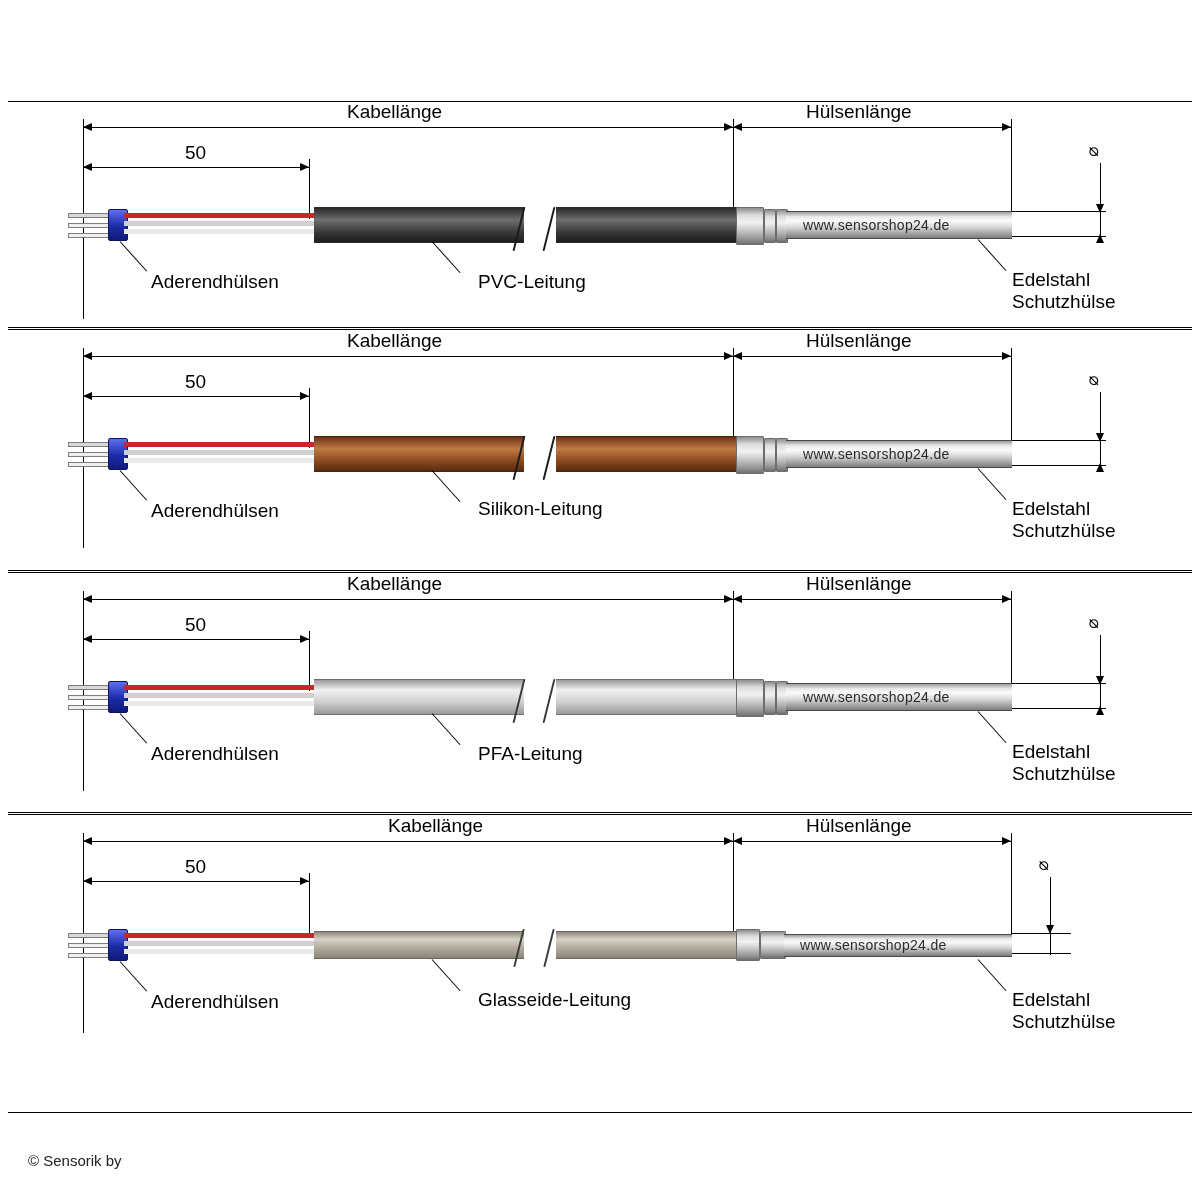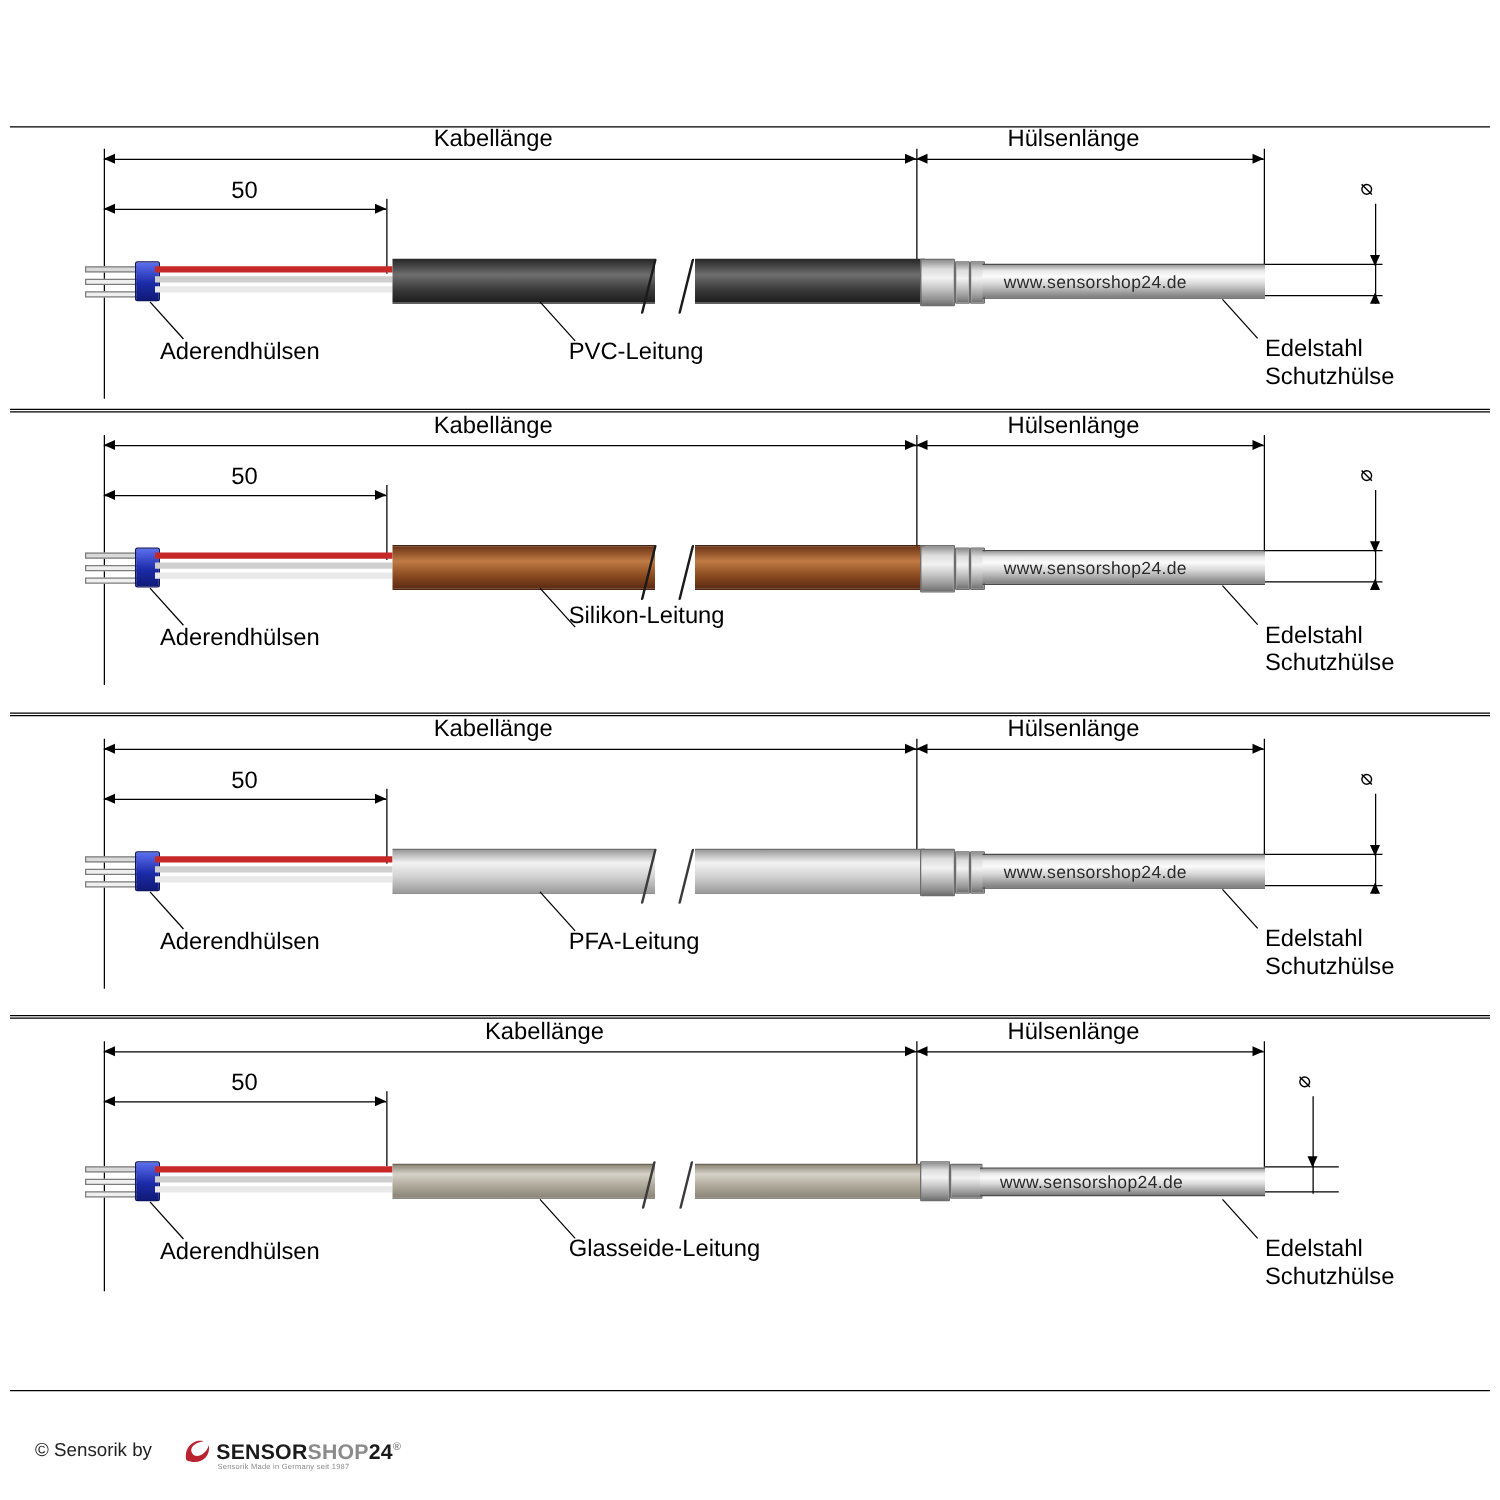--- a/index.html
+++ b/index.html
@@ -27,21 +27,21 @@
   .cable{position:absolute;border-top:1px solid #2b2b2b;border-bottom:1px solid #2b2b2b;}
   .sleeve{position:absolute;border-top:1px solid #4a4a4a;border-bottom:1px solid #4a4a4a;
           background:linear-gradient(to bottom,#9a9a9a 0%,#e9e9e9 18%,#fbfbfb 35%,#d8d8d8 58%,#9d9d9d 85%,#7d7d7d 100%);}
   .band{position:absolute;background:linear-gradient(to bottom,#8e8e8e 0%,#dcdcdc 20%,#f2f2f2 40%,#c8c8c8 62%,#909090 88%,#6f6f6f 100%);
         border:1px solid #6d6d6d;border-radius:1px;}
   .sleevetext{position:absolute;font-size:14px;color:#2a2a2a;letter-spacing:.3px;white-space:nowrap;}
   .break{position:absolute;}
   .brk{position:absolute;width:2px;background:#1b1b1b;border-radius:1px;}
 
   .lead{position:absolute;height:1px;background:#000;transform-origin:left center;}
-  .calltext{position:absolute;font-size:19px;white-space:nowrap;}
+  .calltext{position:absolute;font-size:19px;white-space:nowrap;margin-left:23px;}
   .calltext2{position:absolute;font-size:19px;white-space:nowrap;line-height:22px;}
 
   .diam{position:absolute;font-size:17px;}
 
   .footer{position:absolute;font-size:15px;color:#222;}
   .logo{position:absolute;}
   .logo .name{font-family:"Liberation Sans",sans-serif;font-weight:bold;font-size:17px;color:#1a1a1a;letter-spacing:.2px;}
   .logo .name i{color:#8a8a8a;font-style:normal;font-weight:bold;}
   .logo .tag{font-size:6px;color:#8a8a8a;letter-spacing:.2px;}
 </style>
@@ -172,21 +172,21 @@
     <div class="band" style="left:736px;top:106px;width:26px;height:36px;"></div>
     <div class="band" style="left:764px;top:108px;width:10px;height:32px;"></div>
     <div class="band" style="left:776px;top:108px;width:10px;height:32px;"></div>
     <div class="sleeve" style="left:786px;top:110px;width:226px;height:26px;"></div>
     <div class="sleevetext" style="left:803px;top:116px;">www.sensorshop24.de</div>
 
     <div class="lead" style="left:120px;top:140px;width:40px;transform:rotate(48deg);"></div>
     <div class="calltext" style="left:128px;top:170px;">Aderendhülsen</div>
 
     <div class="lead" style="left:432px;top:140px;width:42px;transform:rotate(48deg);"></div>
-    <div class="calltext" style="left:455px;top:152px;">Silikon-Leitung</div>
+    <div class="calltext" style="left:455px;top:168px;">Silikon-Leitung</div>
 
     <div class="lead" style="left:978px;top:138px;width:42px;transform:rotate(48deg);"></div>
     <div class="calltext2" style="left:1012px;top:168px;">Edelstahl</div>
     <div class="calltext2" style="left:1012px;top:190px;">Schutzhülse</div>
   </div>
 
   <div class="panel" style="top:573px;">
     <div class="extline" style="left:83px;top:18px;height:200px;"></div>
     <div class="extline" style="left:733px;top:18px;height:118px;"></div>
     <div class="extline" style="left:1011px;top:18px;height:100px;"></div>
@@ -305,23 +305,14 @@
     <div class="lead" style="left:432px;top:144px;width:42px;transform:rotate(48deg);"></div>
     <div class="calltext" style="left:455px;top:174px;">Glasseide-Leitung</div>
 
     <div class="lead" style="left:978px;top:144px;width:42px;transform:rotate(48deg);"></div>
     <div class="calltext2" style="left:1012px;top:174px;">Edelstahl</div>
     <div class="calltext2" style="left:1012px;top:196px;">Schutzhülse</div>
   </div>
 
   <div class="footer" style="left:28px;top:1152px;">© Sensorik by</div>
 
-  <div class="logo" style="left:145px;top:1146px;width:230px;height:34px;">
-    <svg width="26" height="26" style="position:absolute;left:0;top:2px;">
-      <path d="M4 20 C 2 10, 10 3, 18 5 C 10 6, 6 11, 9 15 C 12 19, 20 16, 22 8 C 24 18, 14 25, 4 20 Z" fill="#b8232f"></path>
-    </svg>
-    <span class="name" style="position:absolute;left:28px;top:6px;">
-      <span>SENSOR</span><i>SHOP</i><span style="color:#1a1a1a;">24</span><span style="font-size:9px;vertical-align:super;color:#8a8a8a;">®</span>
-    </span>
-    <span class="tag" style="position:absolute;left:29px;top:25px;">Sensorik Made in Germany seit 1987</span>
-  </div>
 
 </div>
 
 </body></html>

